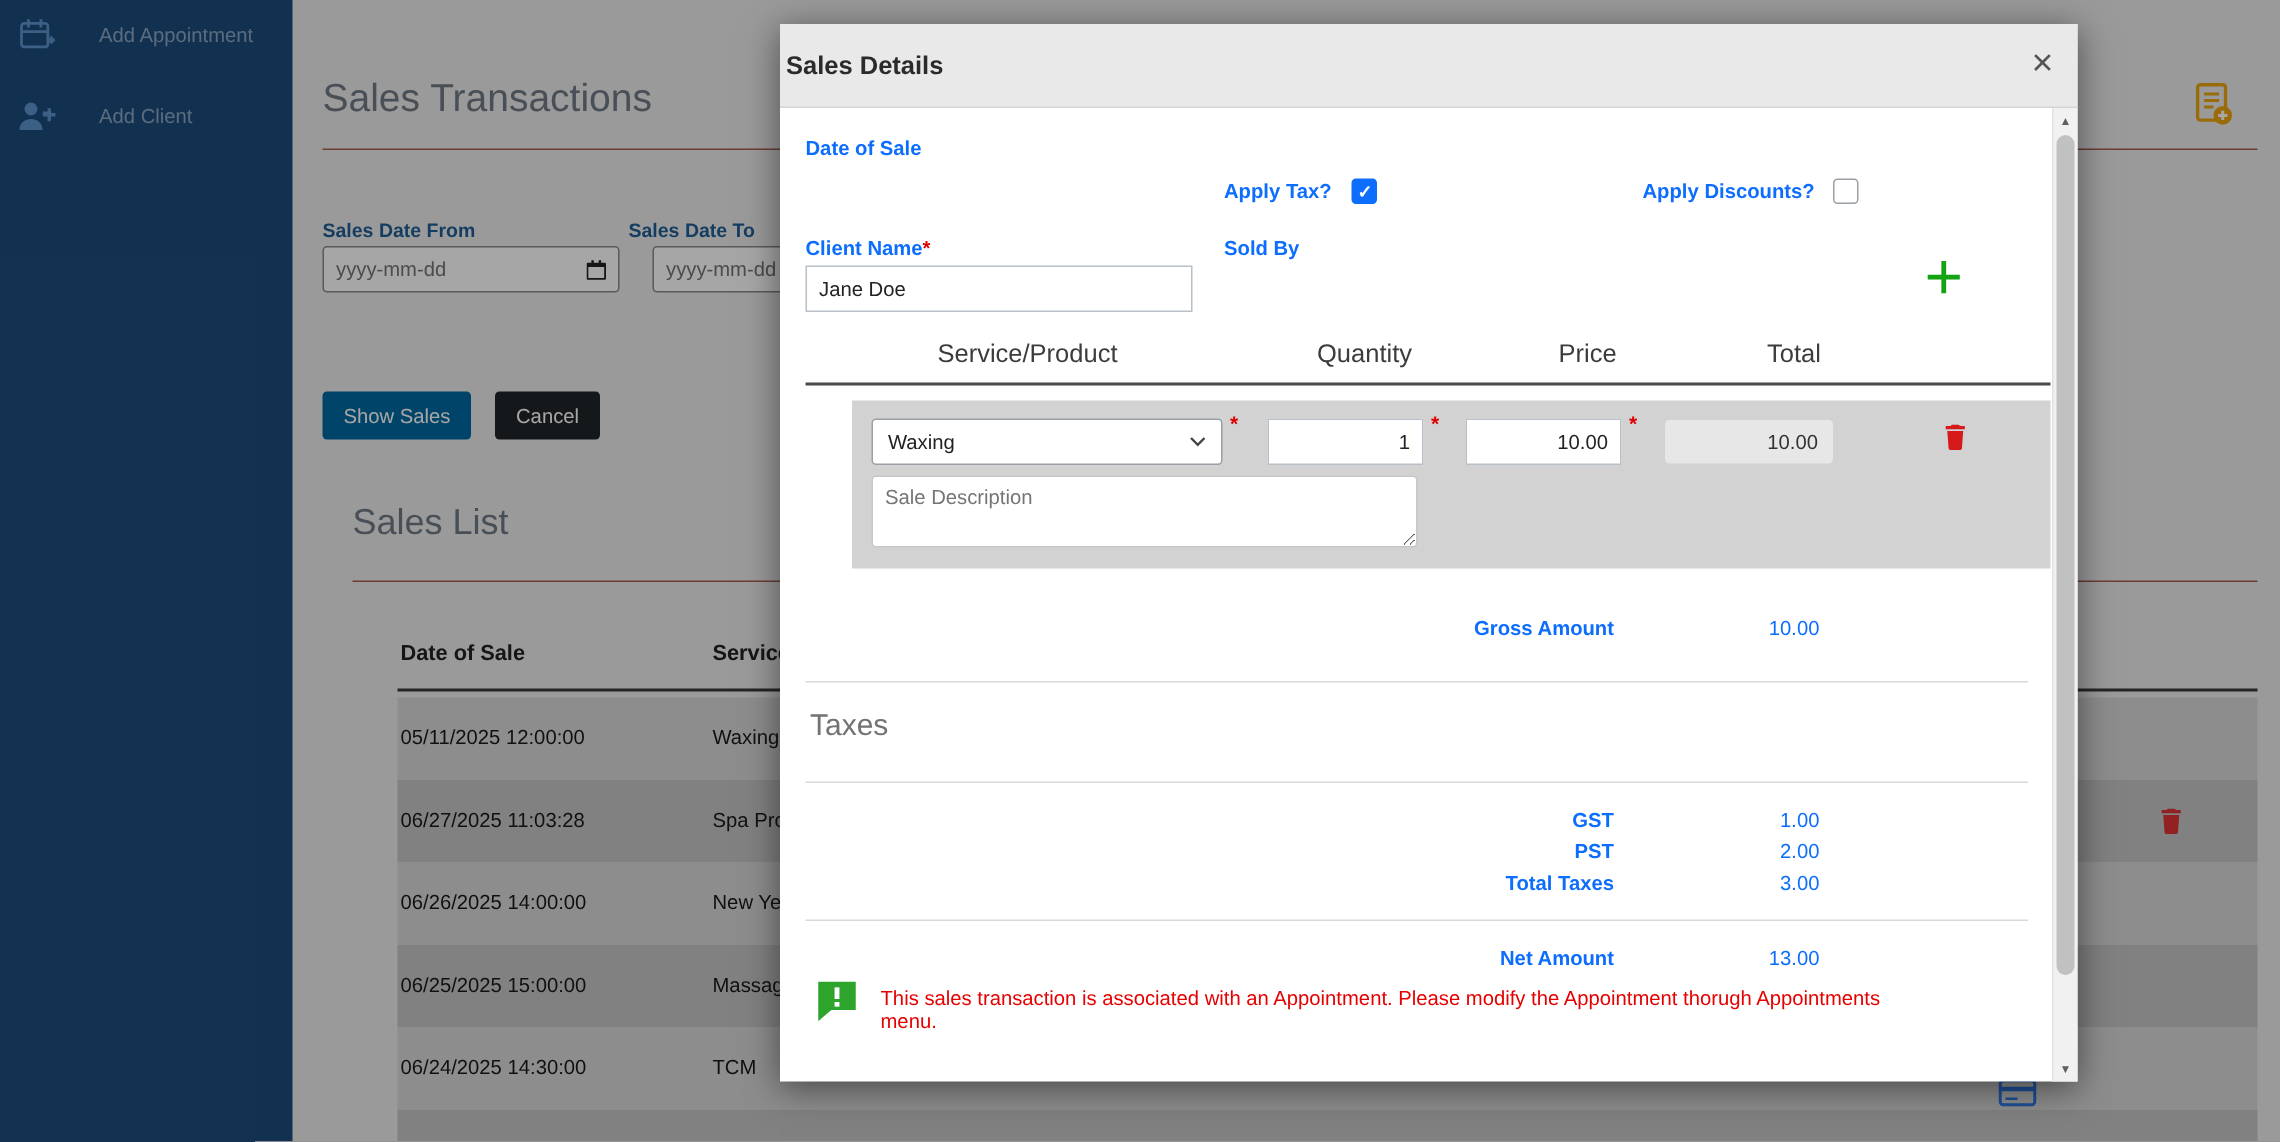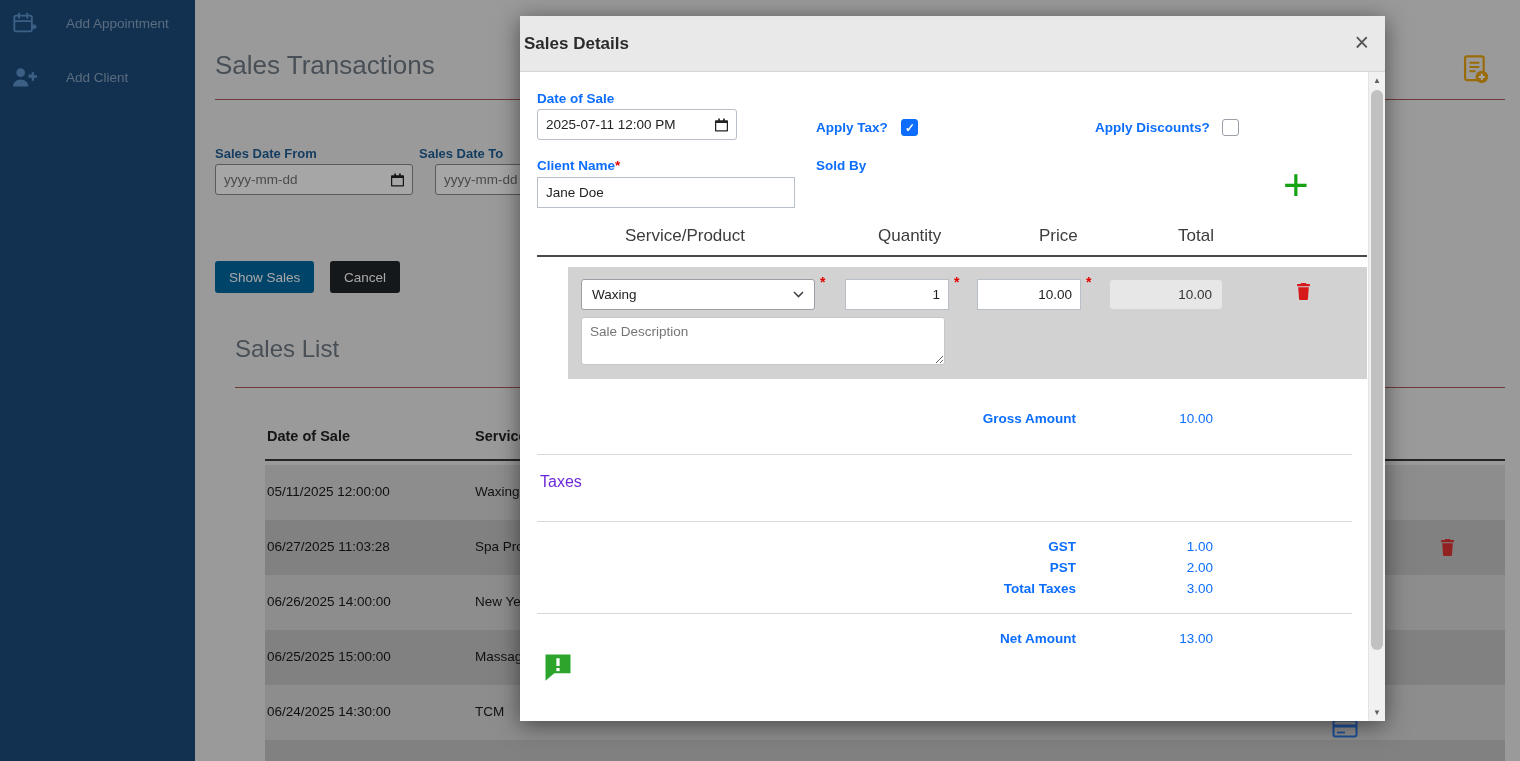--- a/index.html
+++ b/index.html
@@ -86,21 +86,21 @@
   .ro-total{position:absolute;left:542px;top:13px;width:112px;height:29px;background:#e7e7e7;border-radius:3px;display:flex;align-items:center;justify-content:flex-end;padding-right:10px;color:#333;font-size:13.5px}
   .row-trash{position:absolute;left:728px;top:16px;cursor:pointer}
   .ta-desc{position:absolute;left:13px;top:50px;width:364px;height:48px;border:1px solid #c4c8cc;border-radius:3px;resize:both;font-family:inherit;font-size:13.5px;padding:6px 8px;color:#222;outline:none;background:#fff}
 
   .sum-label{position:absolute;left:300px;width:256px;text-align:right;font-weight:700;color:#0d6efd;font-size:13.5px}
   .sum-value{position:absolute;left:593px;width:100px;text-align:right;color:#0d6efd;font-size:13.5px}
   .y-gross{top:395px}.y-gst{top:523px}.y-pst{top:544px}.y-ttax{top:565px}.y-net{top:615px}
 
   .m-hr{position:absolute;left:17px;width:815px;height:1px;background:#d9d9d9}
   .hr1{top:438px}.hr2{top:505px}.hr3{top:597px}
-  .taxes-title{position:absolute;left:20px;top:457px;font-size:16px;font-weight:400;color:#6d28d9}
+  .taxes-title{position:absolute;left:20px;top:457px;font-size:20px;font-weight:400;color:#737373}
 
   .warn-icon{position:absolute;left:23px;top:636px}
   .warn-text{position:absolute;left:67px;top:642px;width:700px;font-size:13.5px;color:#e60000}
 
   
   .sbar{position:absolute;right:0;top:56px;bottom:0;width:17px;background:#f1f1f1;border-left:1px solid #e3e3e3}
   .sbtn{position:absolute;left:0;width:16px;height:17px;color:#606060;font-size:8px;text-align:center;line-height:17px;cursor:pointer}
   .sb-up{top:0}.sb-up::before{content:"▲"}
   .sb-dn{bottom:0}.sb-dn::before{content:"▼"}
   .sthumb{position:absolute;left:2px;top:18px;width:12px;height:560px;background:#c1c1c1;border-radius:6px;cursor:pointer}
@@ -213,28 +213,20 @@
 
   <div class="overlay"></div>
 
   <section class="modal">
     <header class="m-header">
       <span class="m-title">Sales Details</span>
     </header>
     <span class="m-close">×</span>
 
     <label class="blbl lab-dos">Date of Sale</label>
-    <div class="dt-box">
-      <span>2025-07-11 12:00 PM</span>
-      <span style="display:flex">
-        <svg width="13" height="14" viewBox="0 0 16 16" fill="#222">
-            <path d="M4 0h2v2h4V0h2v2h3a1 1 0 0 1 1 1v12a1 1 0 0 1-1 1H1a1 1 0 0 1-1-1V3a1 1 0 0 1 1-1h3zM1.5 5.5v9h13v-9z"></path>
-          </svg>
-      </span>
-    </div>
 
     <label class="blbl lab-tax">Apply Tax?</label>
     <span class="cb cb-tax"></span>
 
     <label class="blbl lab-disc">Apply Discounts?</label>
     <span class="cb cb-disc"></span>
 
     <label class="blbl lab-client"><span>Client Name</span><span class="req">*</span></label>
     <input class="inp in-client" type="text" value="Jane Doe" style="">
 
@@ -295,20 +287,21 @@
     <span class="sum-label y-net">Net Amount</span>
     <span class="sum-value y-net">13.00</span>
 
     <span class="warn-icon">
       <svg width="30" height="30" viewBox="0 0 24 24">
         <path fill="#2da52d" d="M2 2h20v15H9l-7 6z"></path>
         <rect x="10.7" y="5" width="2.6" height="6.2" fill="#fff"></rect>
         <rect x="10.7" y="12.8" width="2.6" height="2.5" fill="#fff"></rect>
       </svg>
     </span>
+    <span class="warn-text">This sales transaction is associated with an Appointment. Please modify the Appointment thorugh Appointments menu.</span>
 
     <div class="sbar">
       <span class="sbtn sb-up"></span>
       <span class="sbtn sb-dn"></span>
       <span class="sthumb"></span>
     </div>
   </section>
 
 </div>
 

